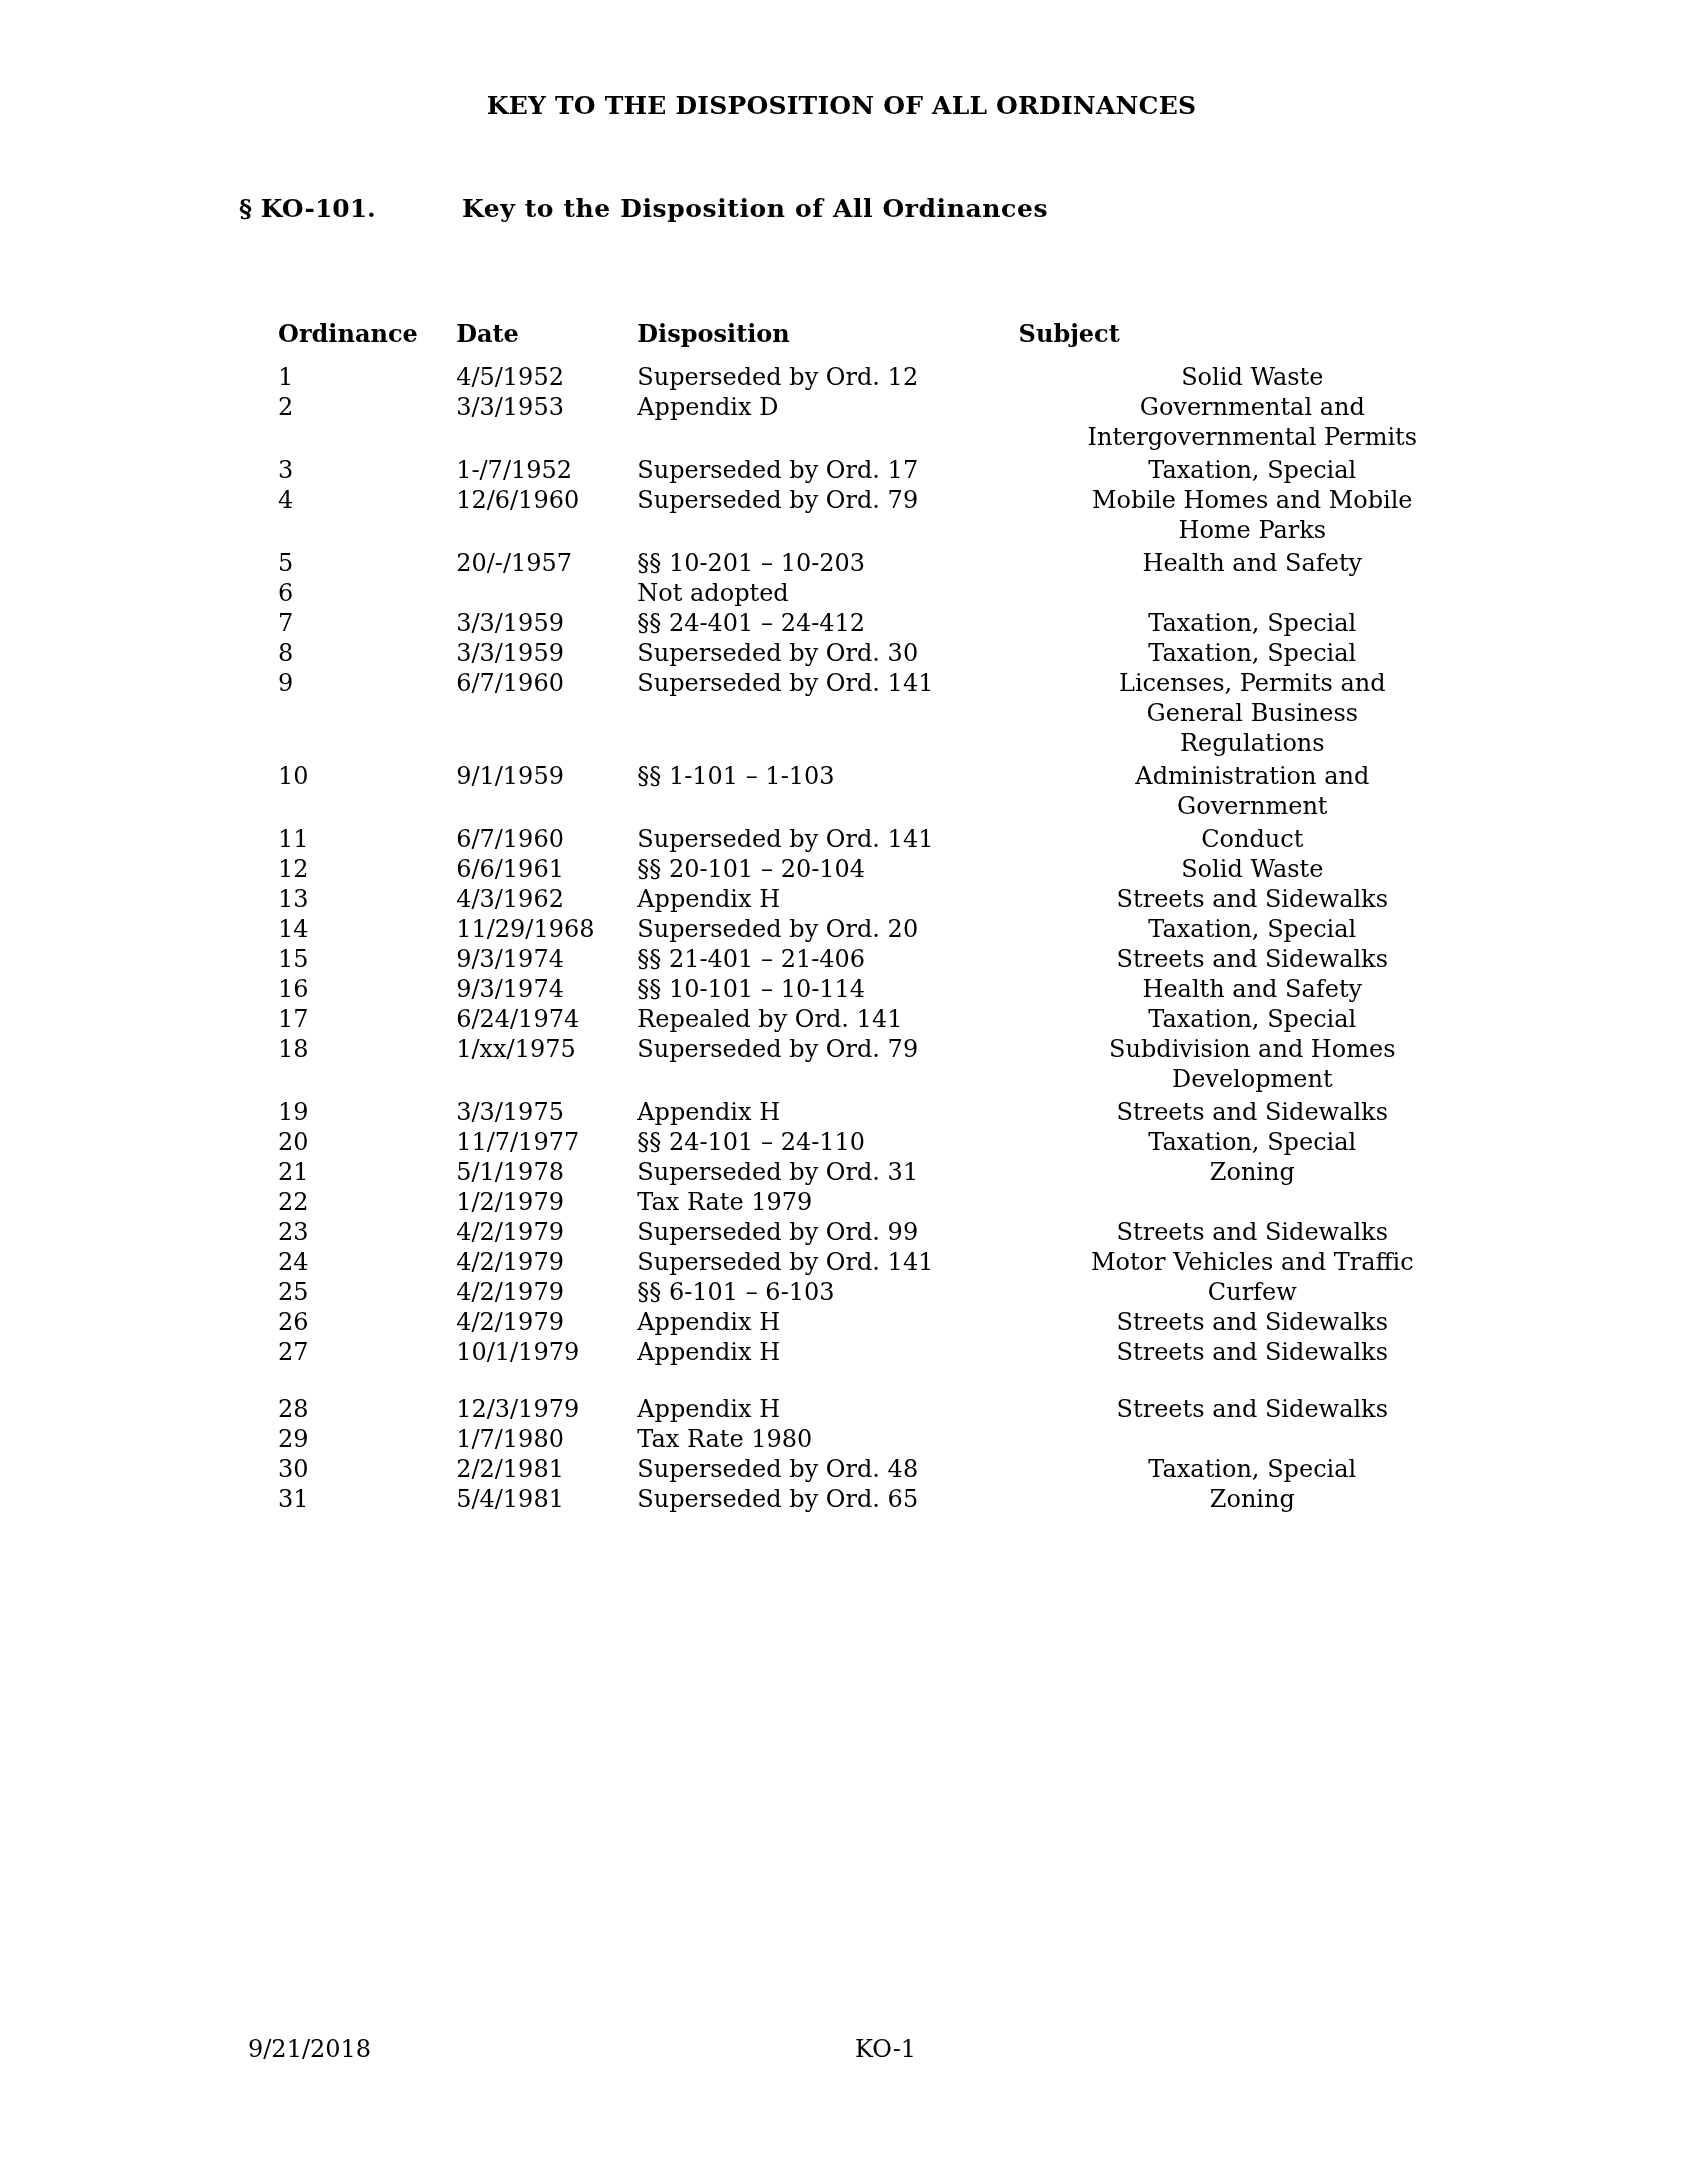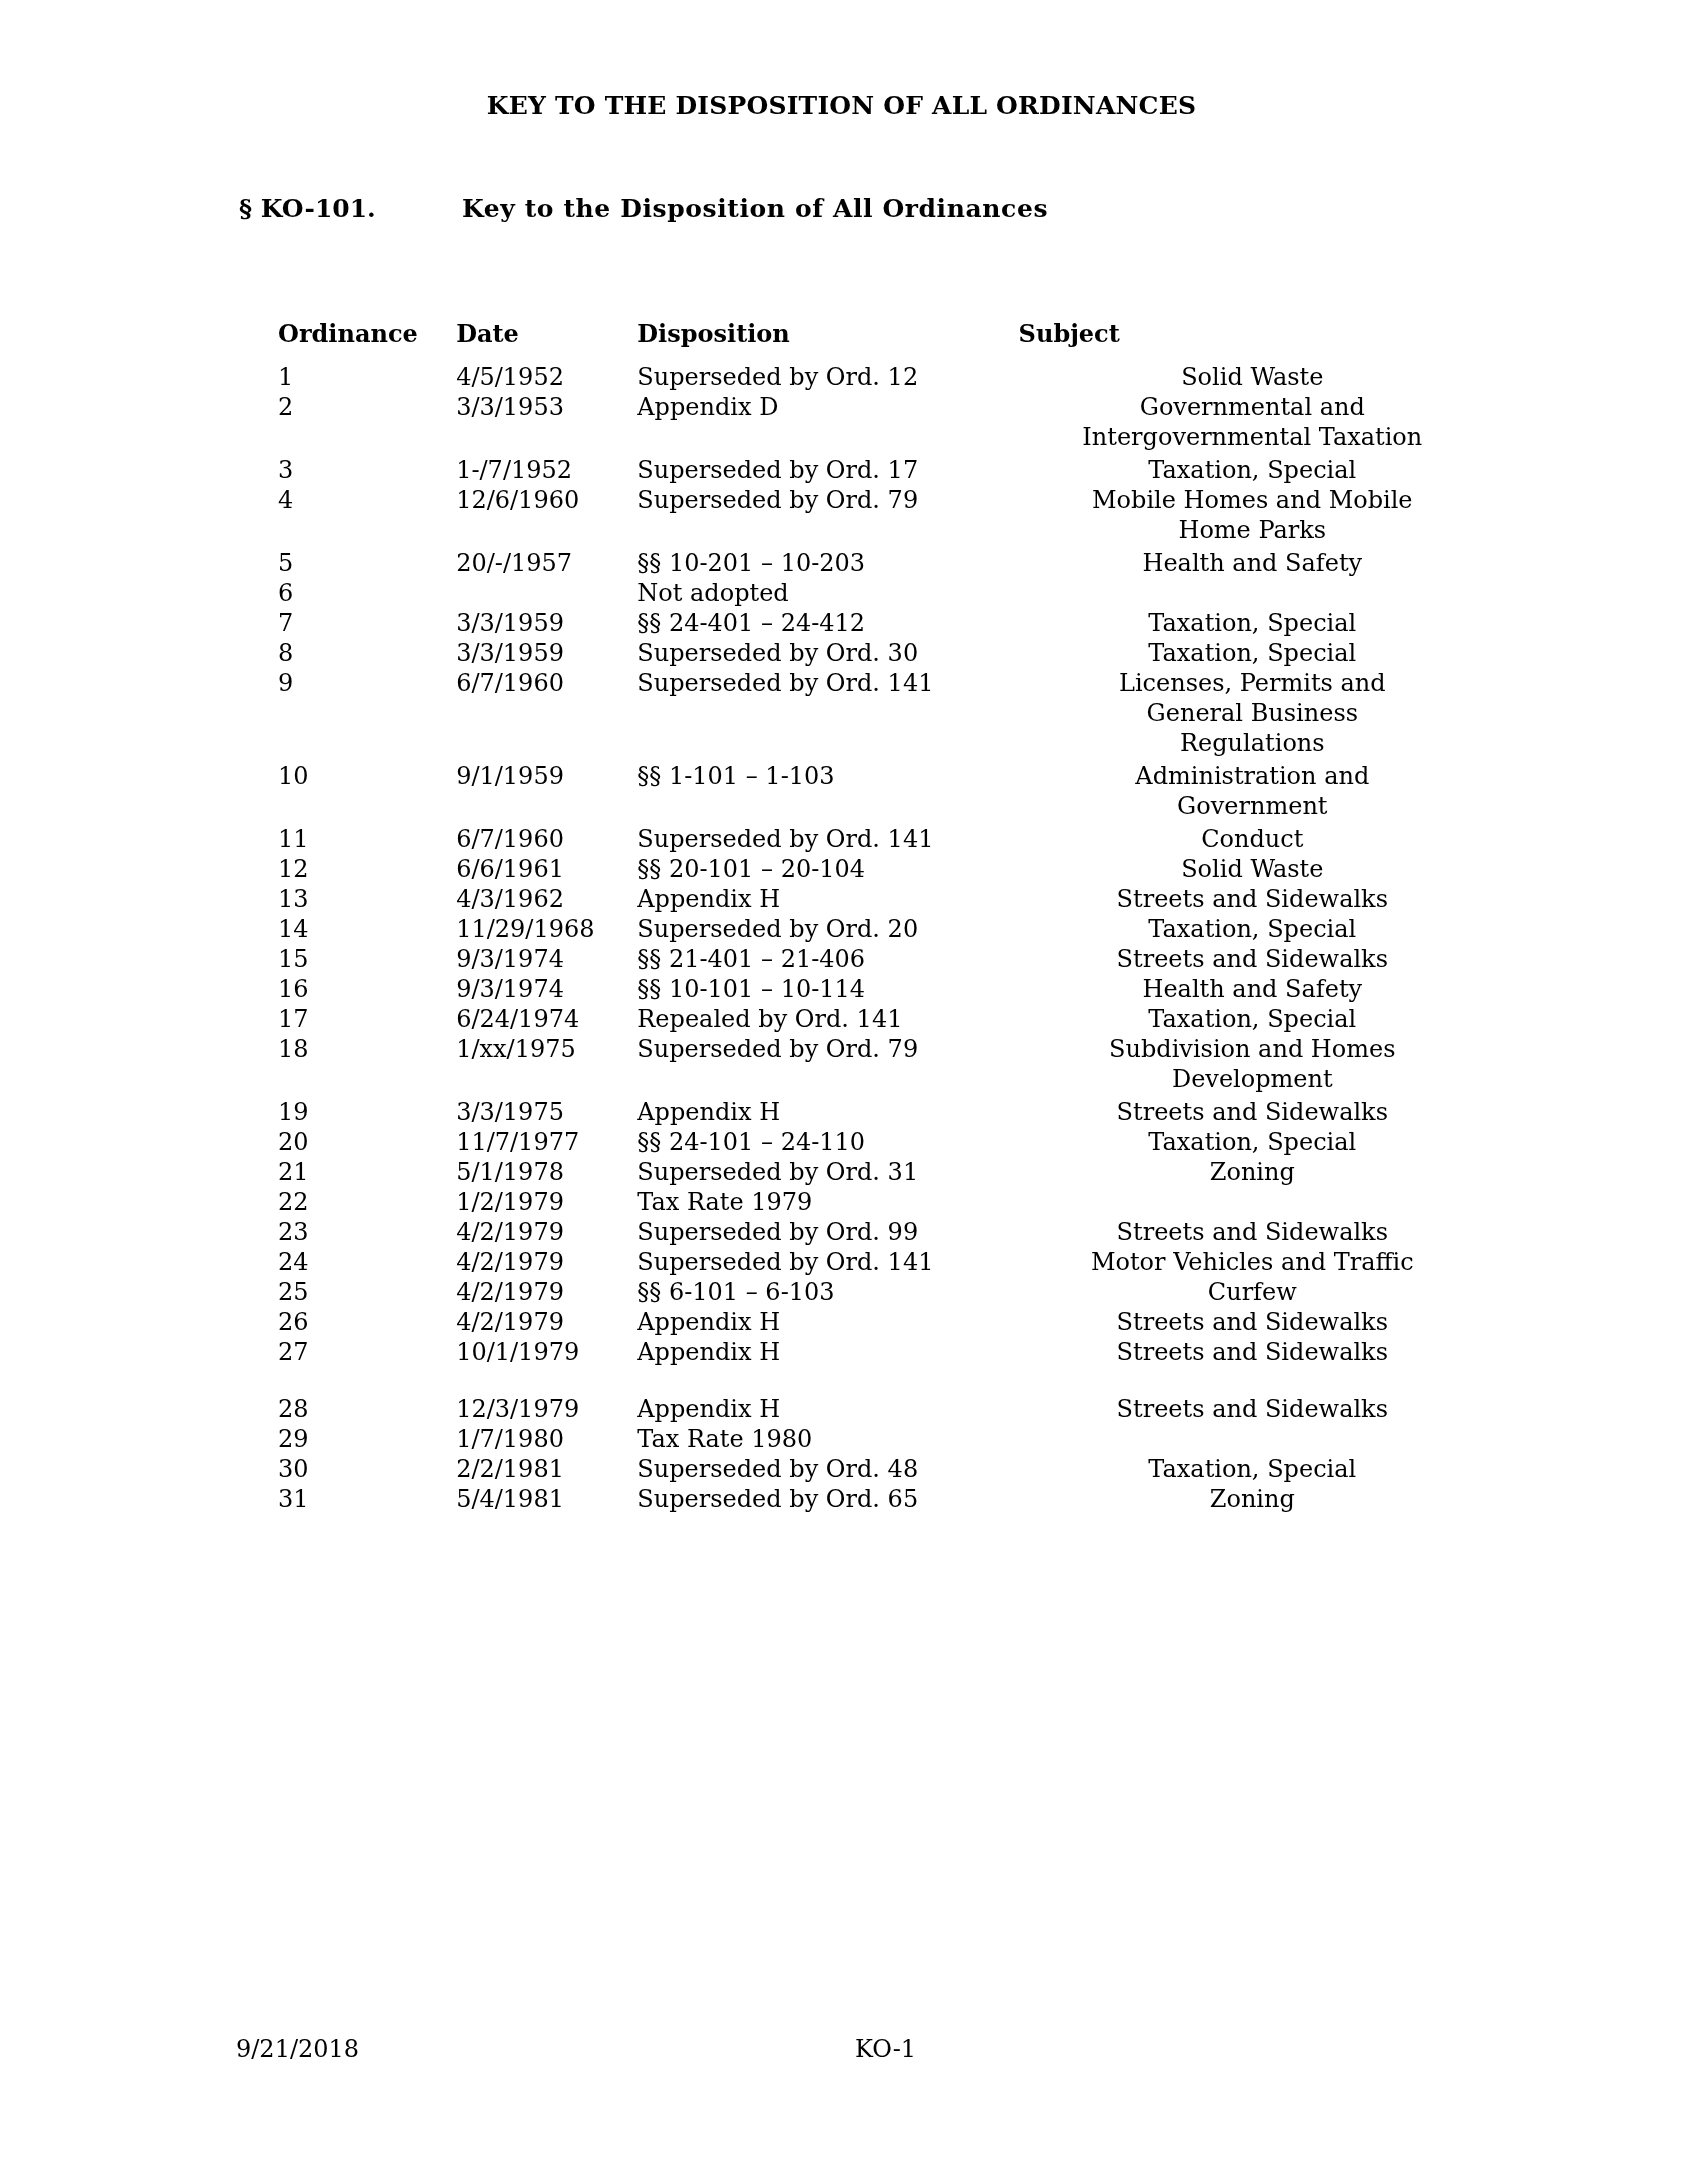--- a/index.html
+++ b/index.html
@@ -101,21 +101,21 @@
   .footer {
     position: absolute;
     left: 0;
     top: 2035px;
     width: 1683px;
     height: 40px;
     font-size: 24px;
   }
   .footer .f-date {
     position: absolute;
-    left: 236px;
+    left: 248px;
     top: 0;
     text-align: right;
   }
   .footer .f-page {
     position: absolute;
     left: 0;
     top: 0;
     width: 1683px;
     text-align: center;
     padding-left: 44px;
@@ -156,21 +156,21 @@
             <td>
               <span class="subject-line">Solid Waste</span>
             </td>
           </tr>
           <tr class="row multiline">
             <td>2</td>
             <td>3/3/1953</td>
             <td>Appendix D</td>
             <td>
               <span class="subject-line">Governmental and</span>
-              <span class="subject-line">Intergovernmental Taxation</span>
+              <span class="subject-line">Intergovernmental Permits</span>
             </td>
           </tr>
           <tr class="row">
             <td>3</td>
             <td>1-/7/1952</td>
             <td>Superseded by Ord. 17</td>
             <td>
               <span class="subject-line">Taxation, Special</span>
             </td>
           </tr>

